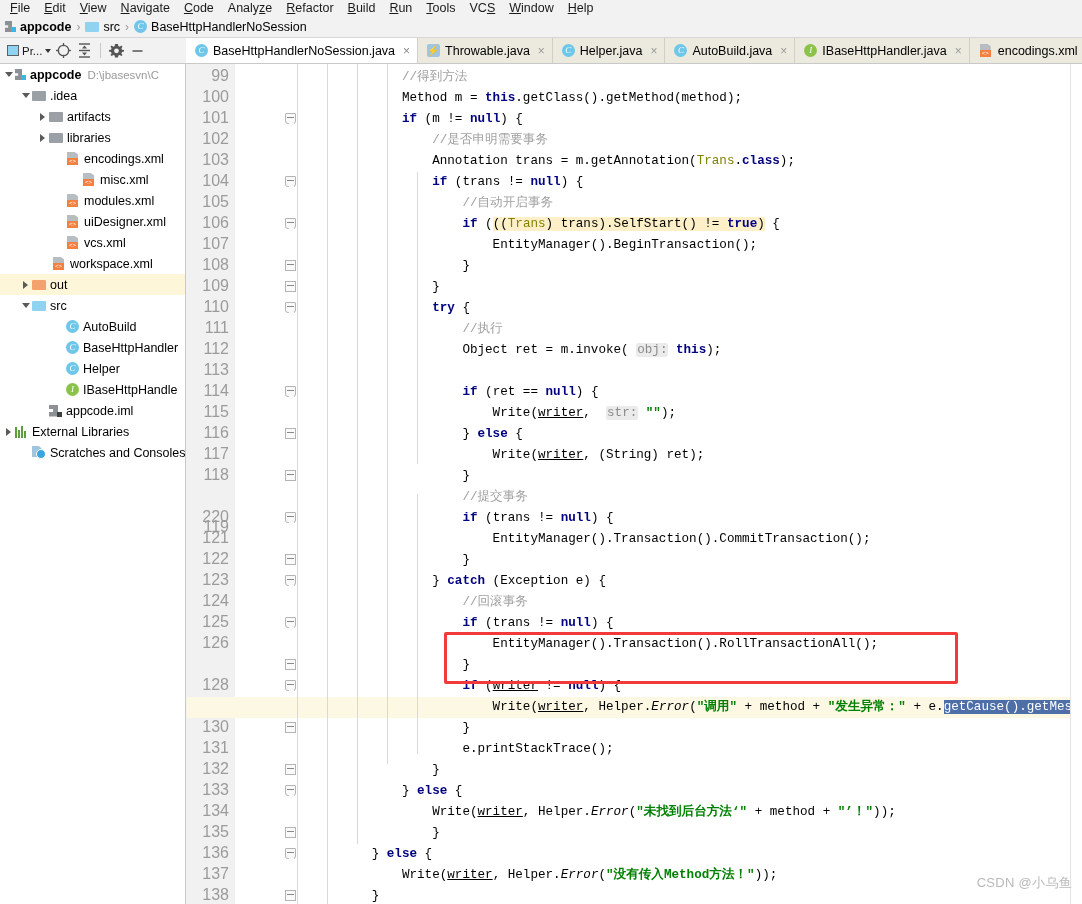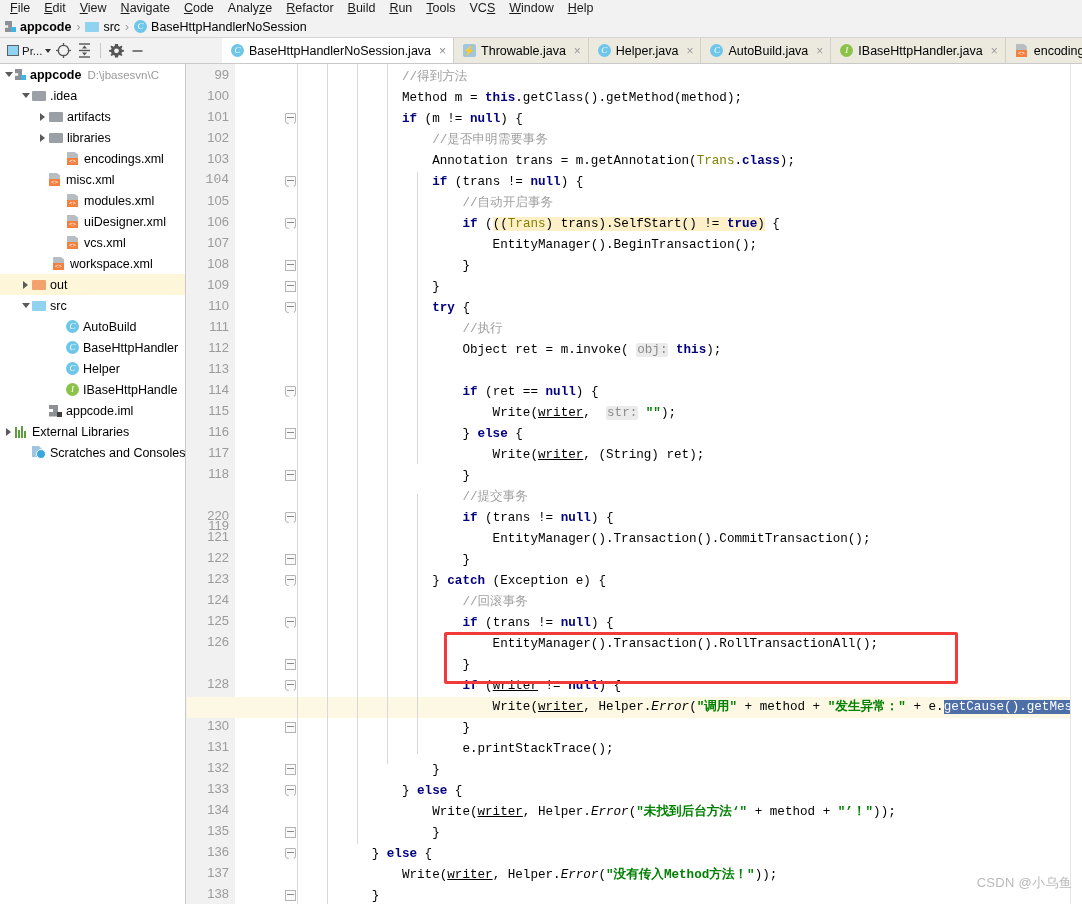--- a/index.html
+++ b/index.html
@@ -121,21 +121,20 @@
     content:""; position:absolute; right:0; bottom:0; width:8px; height:8px; border-radius:50%;
     background:#38a6e0; border:1px solid #fff;
   }
 
   
   .tabsrow {
     position: absolute; top: 38px; left: 0; width: 1082px; height: 26px;
     background: #f2f2f2;
     display: flex; align-items: stretch;
     border-bottom: 1px solid #c9c9c9;
-    gap: 36px;
   }
   .tool-strip {
     width: 186px; flex: 0 0 186px;
     display: flex; align-items: center; gap: 4px;
     padding-left: 7px;
     background: #f2f2f2;
   }
   .tool-proj { display:flex; align-items:center; gap:3px; cursor:default; }
   .tool-proj .box { width:12px; height:11px; border:1.5px solid #5d6166; background:#8fd3f0; }
   .tool-proj .lbl { font-size:11.5px; color:#1a1a1a; }
@@ -189,21 +188,21 @@
     overflow: hidden;
   }
   .gutter {
     position:absolute; left:0; top:0; width:48px; height:840px;
     background:#f1f1f1;
   }
   .gutter-fold {
     position:absolute; left:48px; top:0; width:46px; height:840px; background:#ffffff;
   }
   .gutter-line {
-    position:absolute; right:6px; font-size:13px; color:#9b9b9b;
+    position:absolute; right:6px; font-size:16px; color:#9b9b9b;
     font-family:"Liberation Sans", sans-serif; text-align:right;
   }
   .fold-mark {
     position:absolute; left:50px; width:11px; height:11px;
   }
   .fold-mark .sq {
     position:absolute; inset:0; border:1px solid #b4b4b4; background:#fafafa;
   }
   .fold-mark .mn {
     position:absolute; left:2px; right:2px; top:4px; height:1px; background:#888;
@@ -403,21 +402,21 @@
           <span class="chev-r"></span>
         </span>
         <span class="ico ic-folder"></span>
         <span class="tree-label">libraries</span>
       </div>
       <div class="tree-row" style="padding-left: 53px;">
         <span class="arrow"></span>
         <span class="ico ic-xml"></span>
         <span class="tree-label">encodings.xml</span>
       </div>
-      <div class="tree-row" style="padding-left: 35px;">
+      <div class="tree-row" style="padding-left: 69px;">
         <span class="arrow"></span>
         <span class="ico ic-xml"></span>
         <span class="tree-label">misc.xml</span>
       </div>
       <div class="tree-row" style="padding-left: 53px;">
         <span class="arrow"></span>
         <span class="ico ic-xml"></span>
         <span class="tree-label">modules.xml</span>
       </div>
       <div class="tree-row" style="padding-left: 53px;">
@@ -493,21 +492,21 @@
       </div>
     </div>
 
   <div class="editor">
     <div class="gutter">
         <div class="gutter-line" style="top: 3px;">99</div>
         <div class="gutter-line" style="top: 24px;">100</div>
         <div class="gutter-line" style="top: 45px;">101</div>
         <div class="gutter-line" style="top: 66px;">102</div>
         <div class="gutter-line" style="top: 87px;">103</div>
-        <div class="gutter-line" style="top: 108px; font-family: Liberation Mono, monospace;">104</div>
+        <div class="gutter-line" style="top: 108px;">104</div>
         <div class="gutter-line" style="top: 129px;">105</div>
         <div class="gutter-line" style="top: 150px;">106</div>
         <div class="gutter-line" style="top: 171px;">107</div>
         <div class="gutter-line" style="top: 192px;">108</div>
         <div class="gutter-line" style="top: 213px;">109</div>
         <div class="gutter-line" style="top: 234px;">110</div>
         <div class="gutter-line" style="top: 255px;">111</div>
         <div class="gutter-line" style="top: 276px;">112</div>
         <div class="gutter-line" style="top: 297px;">113</div>
         <div class="gutter-line" style="top: 318px;">114</div>

